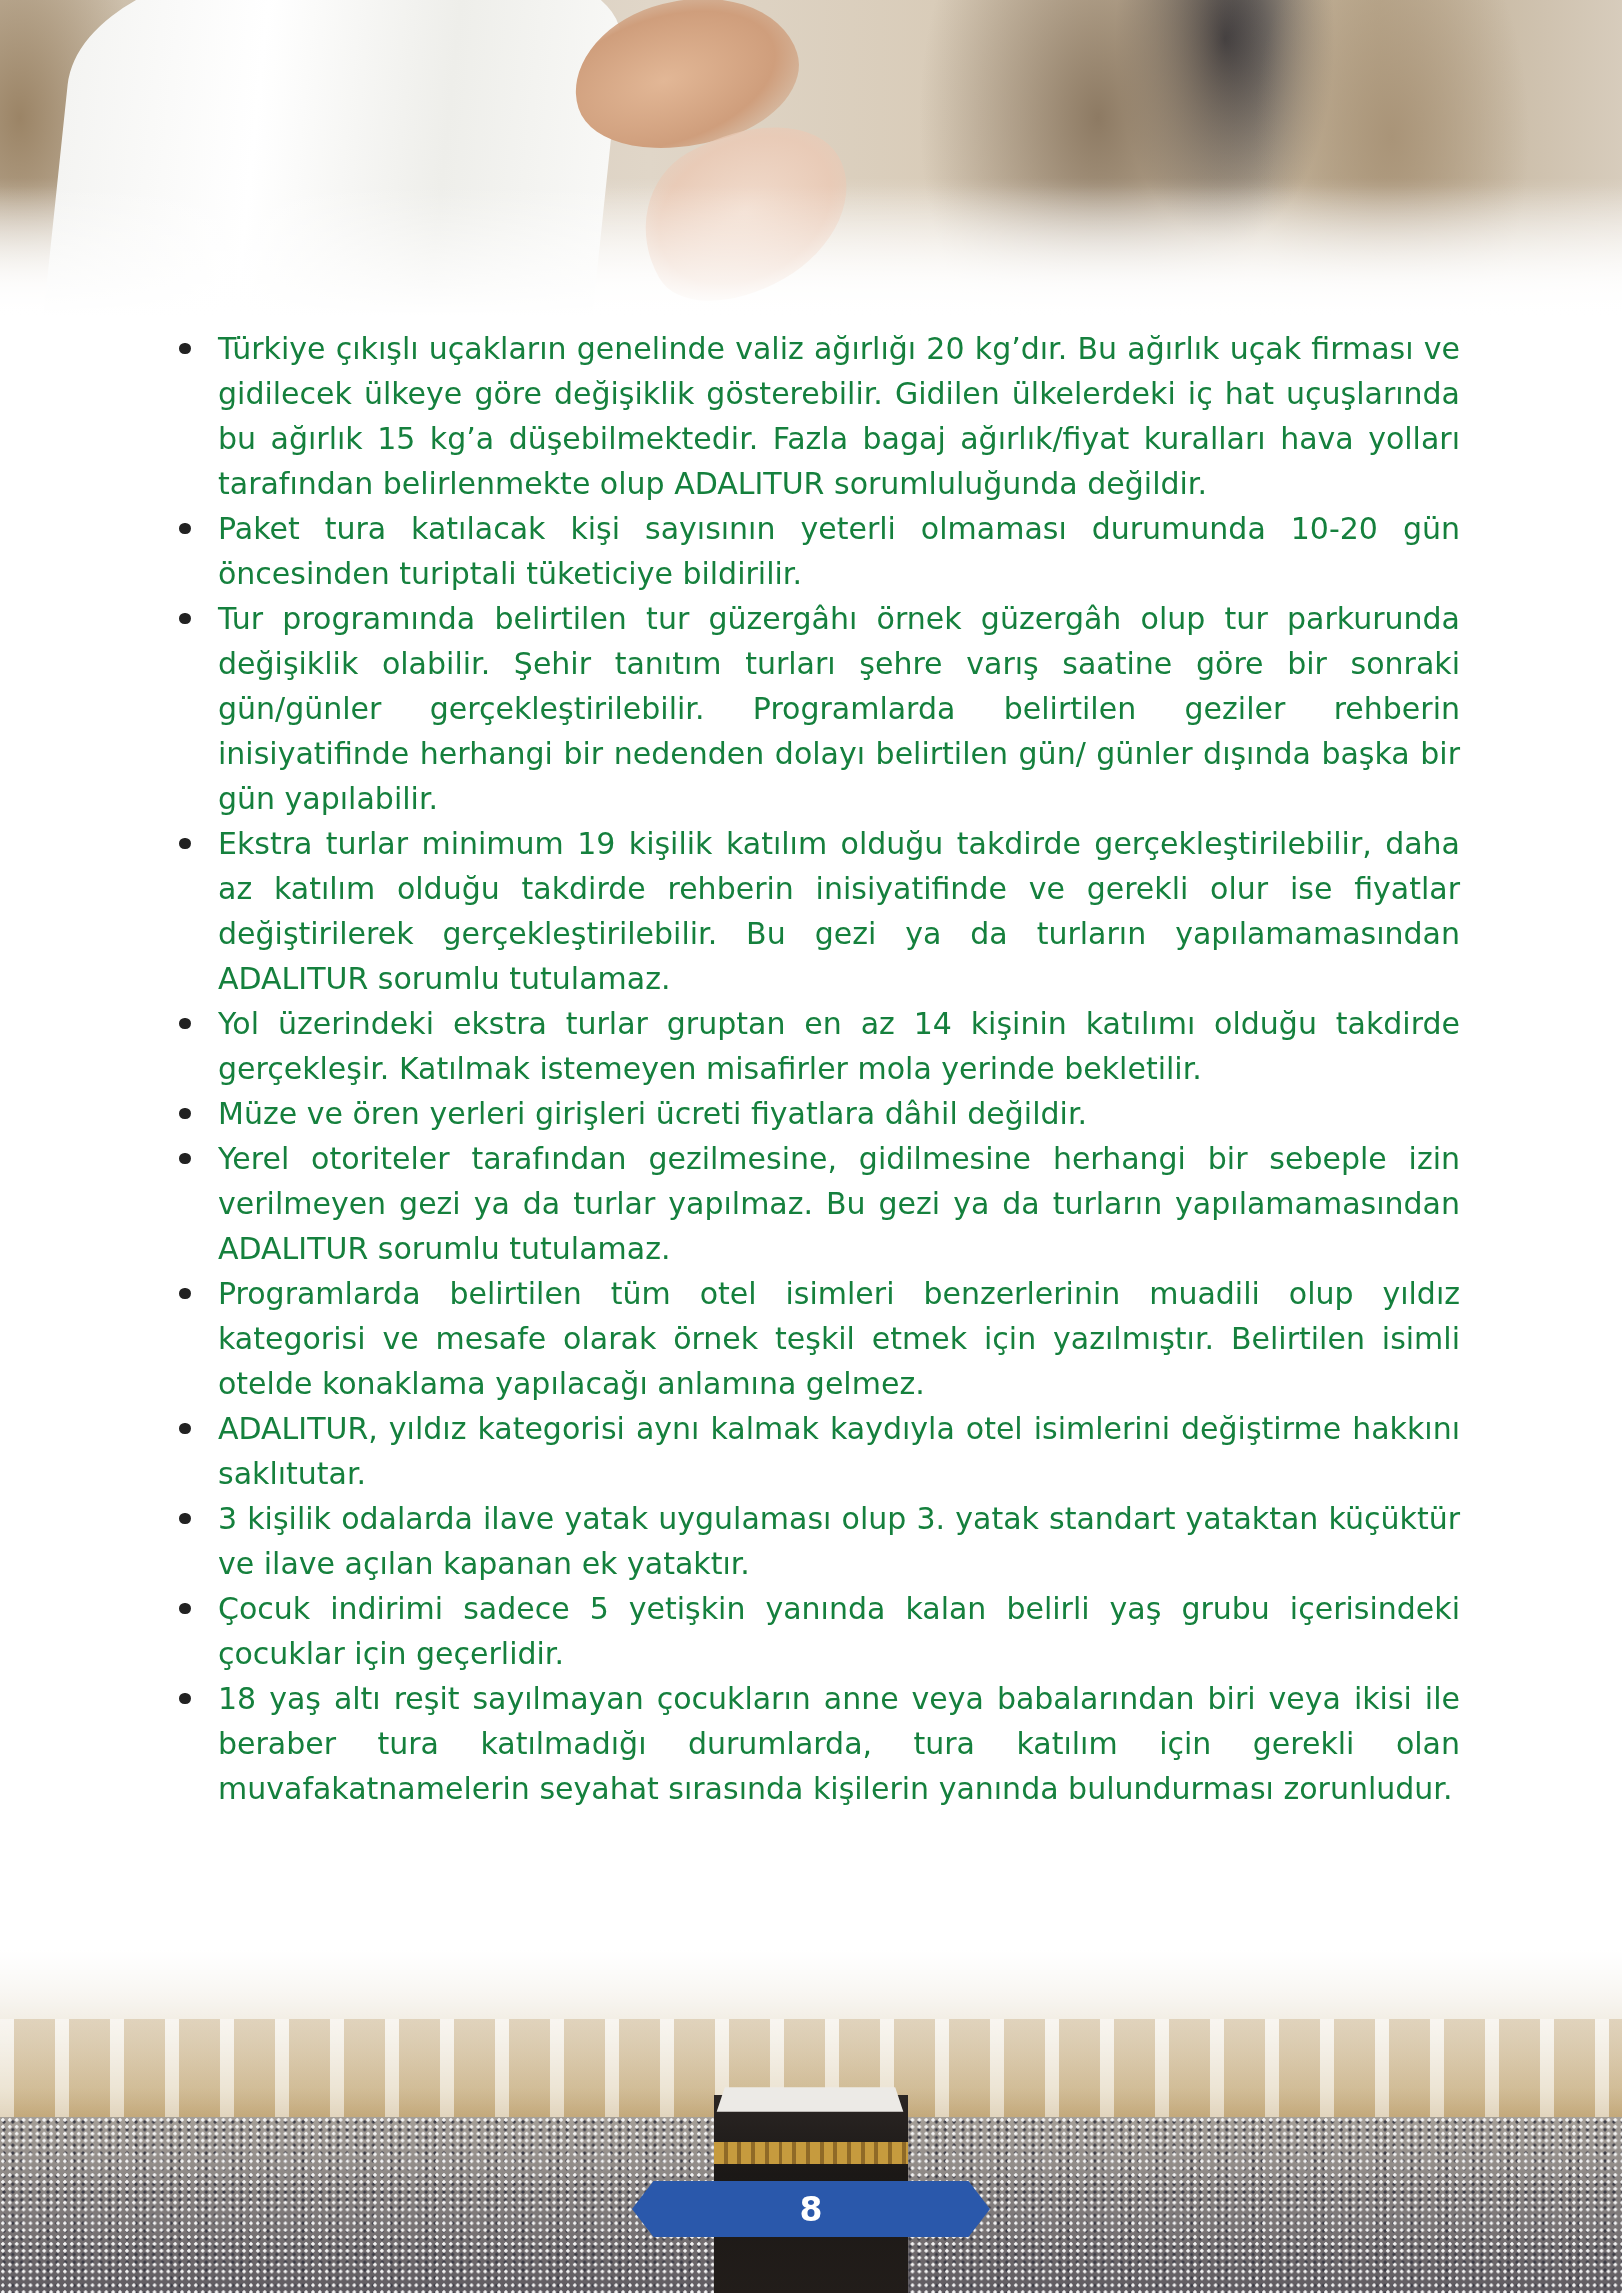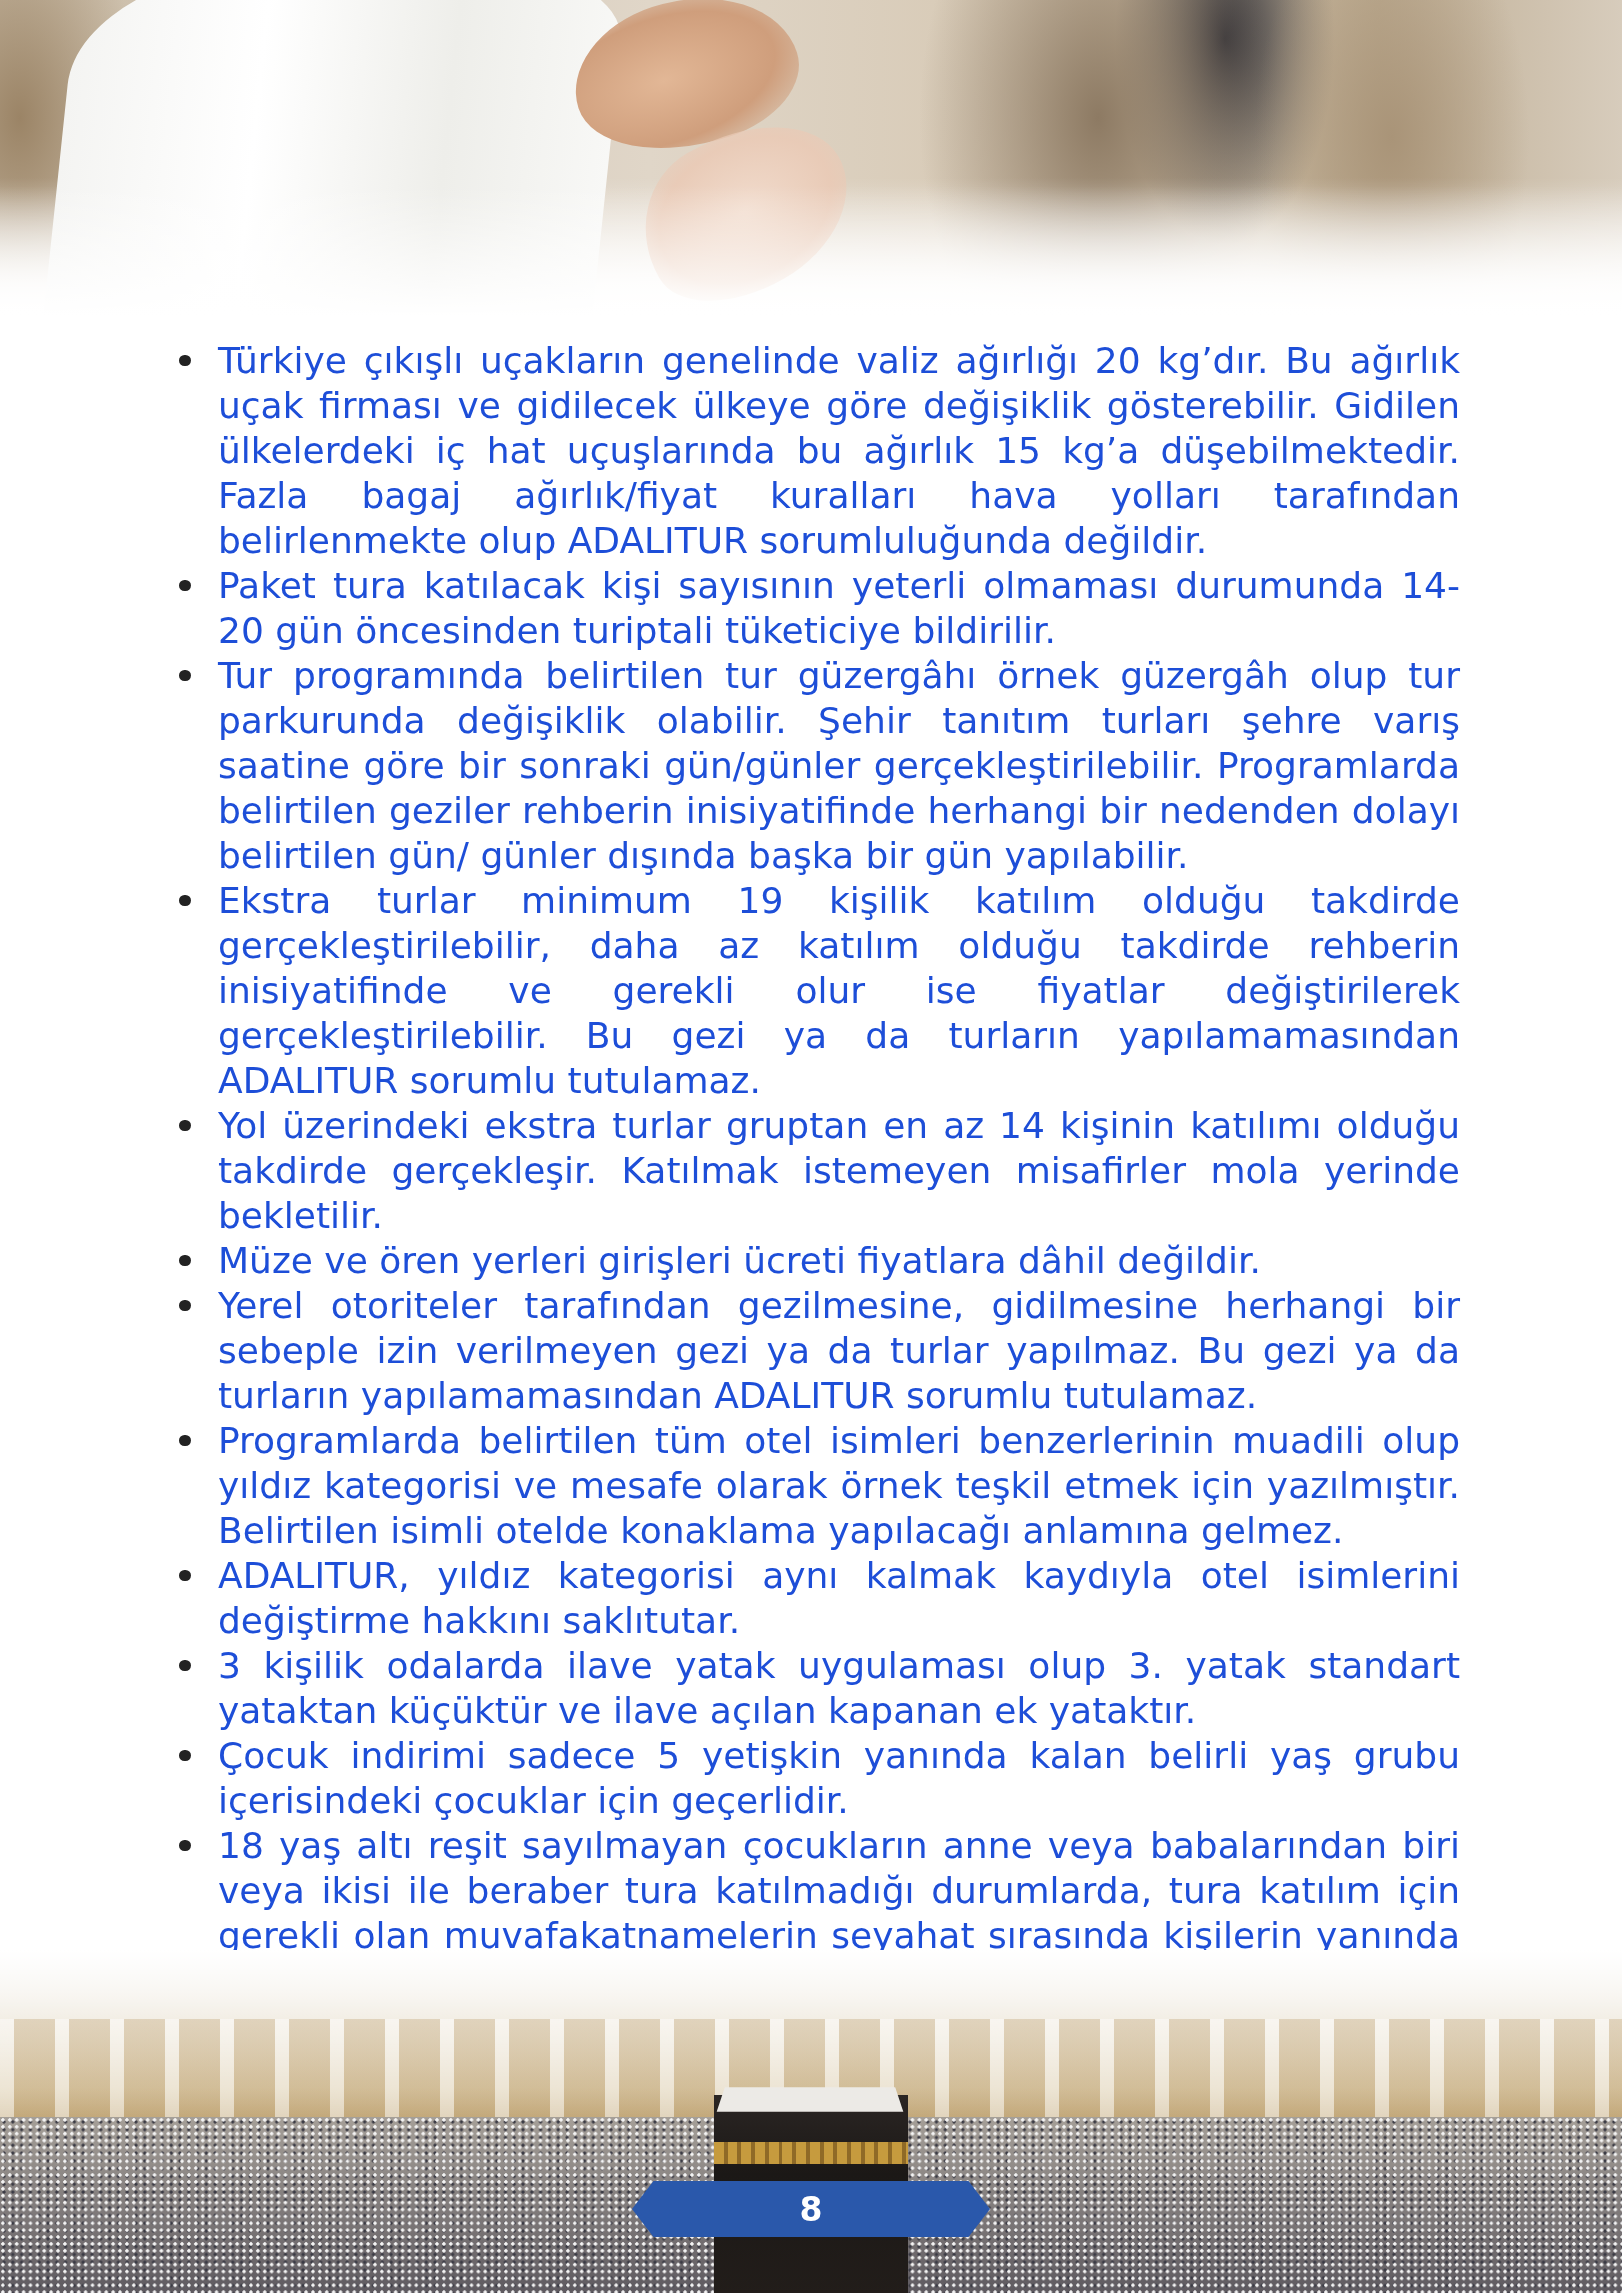--- a/index.html
+++ b/index.html
@@ -42,23 +42,23 @@
     transform: rotate(-30deg);
     opacity: 0.9;
   }
   .hero-fade {
     position: absolute; left: 0; bottom: 0; width: 100%; height: 137px;
     background: linear-gradient(180deg, rgba(255,255,255,0) 0%, #ffffff 95%);
   }
 
   
   .content {
-    position: absolute; left: 176px; top: 338px; width: 1284px;
-    color: #1d4ed8;
-    font-size: 36px;
+    position: absolute; left: 176px; top: 326px; width: 1284px;
+    color: #15803d;
+    font-size: 30px;
     line-height: 45px;
   }
   ul.terms { list-style: none; margin: 0; padding: 0; }
   ul.terms li {
     position: relative;
     padding-left: 42px;
     text-align: justify;
     text-align-last: left;
   }
   .bullet {
@@ -121,21 +121,21 @@
 <div class="hero">
   <div class="robe"></div>
   <div class="hand1"></div>
   <div class="hand2"></div>
   <div class="hero-fade"></div>
 </div>
 
 <div class="content">
   <ul class="terms">
     <li><span class="bullet"></span><span>Türkiye çıkışlı uçakların genelinde valiz ağırlığı 20 kg’dır. Bu ağırlık uçak firması ve gidilecek ülkeye göre değişiklik gösterebilir. Gidilen ülkelerdeki iç hat uçuşlarında bu ağırlık 15 kg’a düşebilmektedir. Fazla bagaj ağırlık/fiyat kuralları hava yolları tarafından belirlenmekte olup ADALITUR sorumluluğunda değildir.</span></li>
-    <li><span class="bullet"></span><span>Paket tura katılacak kişi sayısının yeterli olmaması durumunda 14-20 gün öncesinden turiptali tüketiciye bildirilir.</span></li>
+    <li><span class="bullet"></span><span>Paket tura katılacak kişi sayısının yeterli olmaması durumunda 10-20 gün öncesinden turiptali tüketiciye bildirilir.</span></li>
     <li><span class="bullet"></span><span>Tur programında belirtilen tur güzergâhı örnek güzergâh olup tur parkurunda değişiklik olabilir. Şehir tanıtım turları şehre varış saatine göre bir sonraki gün/günler gerçekleştirilebilir. Programlarda belirtilen geziler rehberin inisiyatifinde herhangi bir nedenden dolayı belirtilen gün/ günler dışında başka bir gün yapılabilir.</span></li>
     <li><span class="bullet"></span><span>Ekstra turlar minimum 19 kişilik katılım olduğu takdirde gerçekleştirilebilir, daha az katılım olduğu takdirde rehberin inisiyatifinde ve gerekli olur ise fiyatlar değiştirilerek gerçekleştirilebilir. Bu gezi ya da turların yapılamamasından ADALITUR sorumlu tutulamaz.</span></li>
     <li><span class="bullet"></span><span>Yol üzerindeki ekstra turlar gruptan en az 14 kişinin katılımı olduğu takdirde gerçekleşir. Katılmak istemeyen misafirler mola yerinde bekletilir.</span></li>
     <li><span class="bullet"></span><span>Müze ve ören yerleri girişleri ücreti fiyatlara dâhil değildir.</span></li>
     <li><span class="bullet"></span><span>Yerel otoriteler tarafından gezilmesine, gidilmesine herhangi bir sebeple izin verilmeyen gezi ya da turlar yapılmaz. Bu gezi ya da turların yapılamamasından ADALITUR sorumlu tutulamaz.</span></li>
     <li><span class="bullet"></span><span>Programlarda belirtilen tüm otel isimleri benzerlerinin muadili olup yıldız kategorisi ve mesafe olarak örnek teşkil etmek için yazılmıştır. Belirtilen isimli otelde konaklama yapılacağı anlamına gelmez.</span></li>
     <li><span class="bullet"></span><span>ADALITUR, yıldız kategorisi aynı kalmak kaydıyla otel isimlerini değiştirme hakkını saklıtutar.</span></li>
     <li><span class="bullet"></span><span>3 kişilik odalarda ilave yatak uygulaması olup 3. yatak standart yataktan küçüktür ve ilave açılan kapanan ek yataktır.</span></li>
     <li><span class="bullet"></span><span>Çocuk indirimi sadece 5 yetişkin yanında kalan belirli yaş grubu içerisindeki çocuklar için geçerlidir.</span></li>
     <li><span class="bullet"></span><span>18 yaş altı reşit sayılmayan çocukların anne veya babalarından biri veya ikisi ile beraber tura katılmadığı durumlarda, tura katılım için gerekli olan muvafakatnamelerin seyahat sırasında kişilerin yanında bulundurması zorunludur.</span></li>

